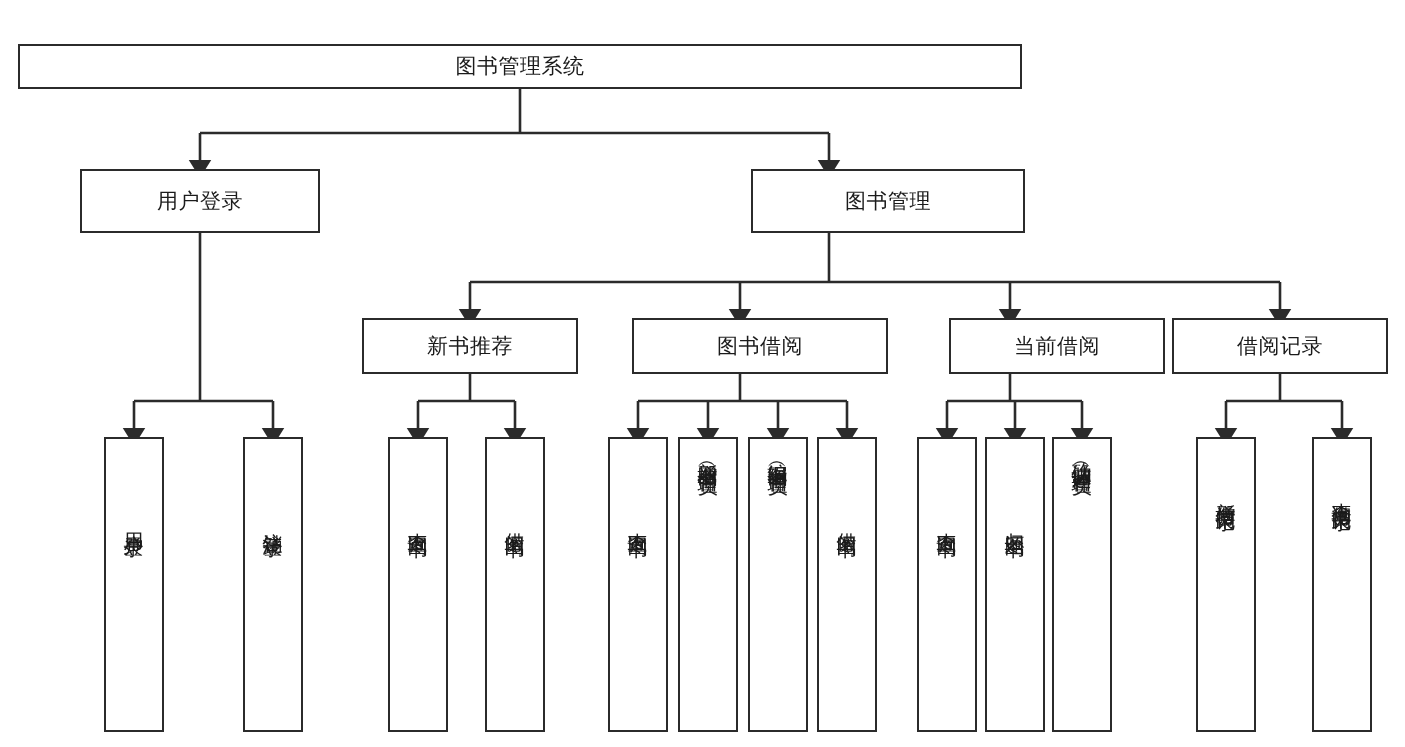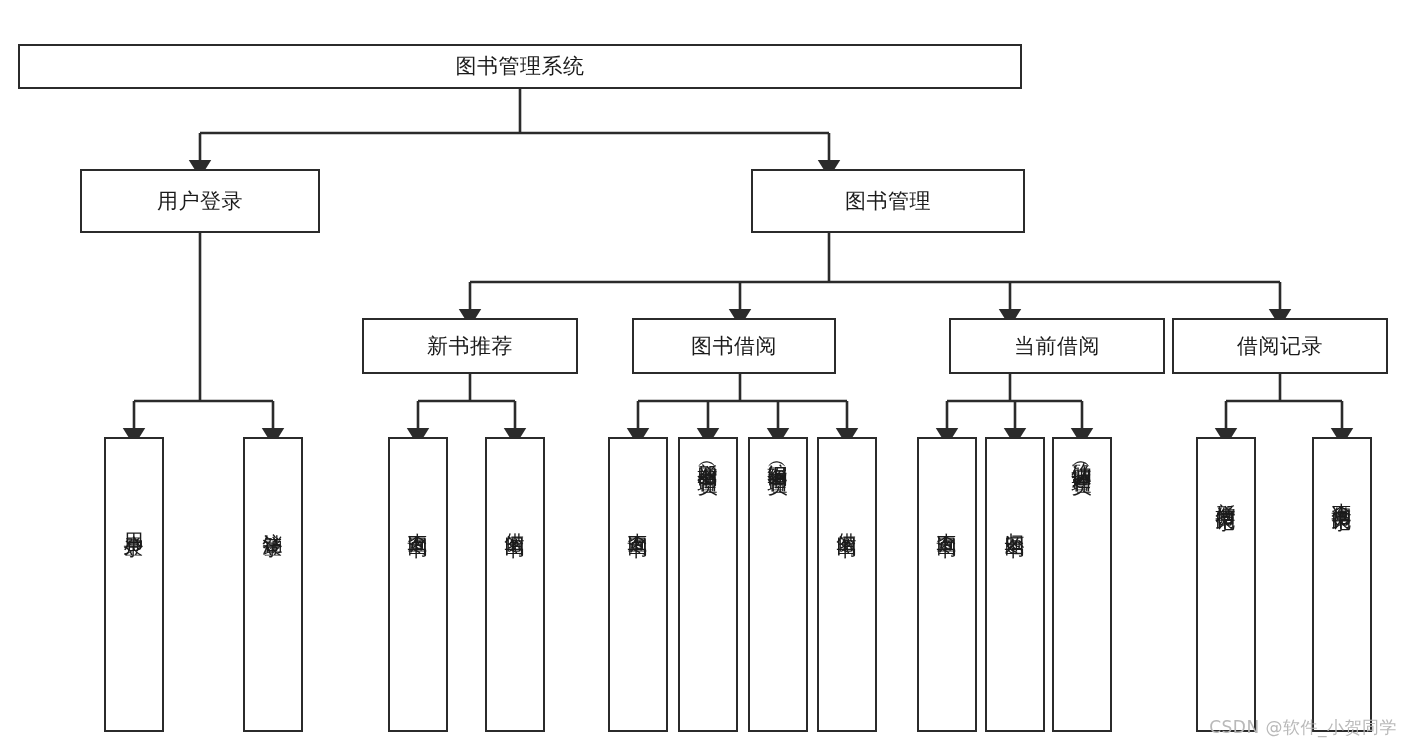--- a/index.html
+++ b/index.html
@@ -118,21 +118,21 @@
       </div>
       <div class="node" style="left: 80px; top: 169px; width: 240px; height: 64px;">
         <span class="label">用户登录</span>
       </div>
       <div class="node" style="left: 751px; top: 169px; width: 274px; height: 64px;">
         <span class="label">图书管理</span>
       </div>
       <div class="node" style="left: 362px; top: 318px; width: 216px; height: 56px;">
         <span class="label">新书推荐</span>
       </div>
-      <div class="node" style="left: 632px; top: 318px; width: 204px; height: 56px;">
+      <div class="node" style="left: 632px; top: 318px; width: 256px; height: 56px;">
         <span class="label">图书借阅</span>
       </div>
       <div class="node" style="left: 902px; top: 318px; width: 216px; height: 56px; margin-left: 47px;">
         <span class="label">当前借阅</span>
       </div>
       <div class="node" style="left: 1172px; top: 318px; width: 216px; height: 56px; text-align: center;">
         <span class="label">借阅记录</span>
       </div>
       <div class="node vertical" style="left: 104px; top: 437px; width: 60px; height: 295px;">
         <span class="label" style="margin-top: 78px;">用户登录</span>
@@ -168,14 +168,13 @@
         <span class="label" style="margin-top: 8px;">确认归还（管理员）</span>
       </div>
       <div class="node vertical" style="left: 1196px; top: 437px; width: 60px; height: 295px;">
         <span class="label" style="margin-top: 48px;">新增借阅记录</span>
       </div>
       <div class="node vertical" style="left: 1312px; top: 437px; width: 60px; height: 295px;">
         <span class="label" style="margin-top: 48px;">查询借阅记录</span>
       </div>
     </div>
 
-  <div class="watermark">CSDN @软件_小贺同学</div>
 </div>
 
 </body></html>

